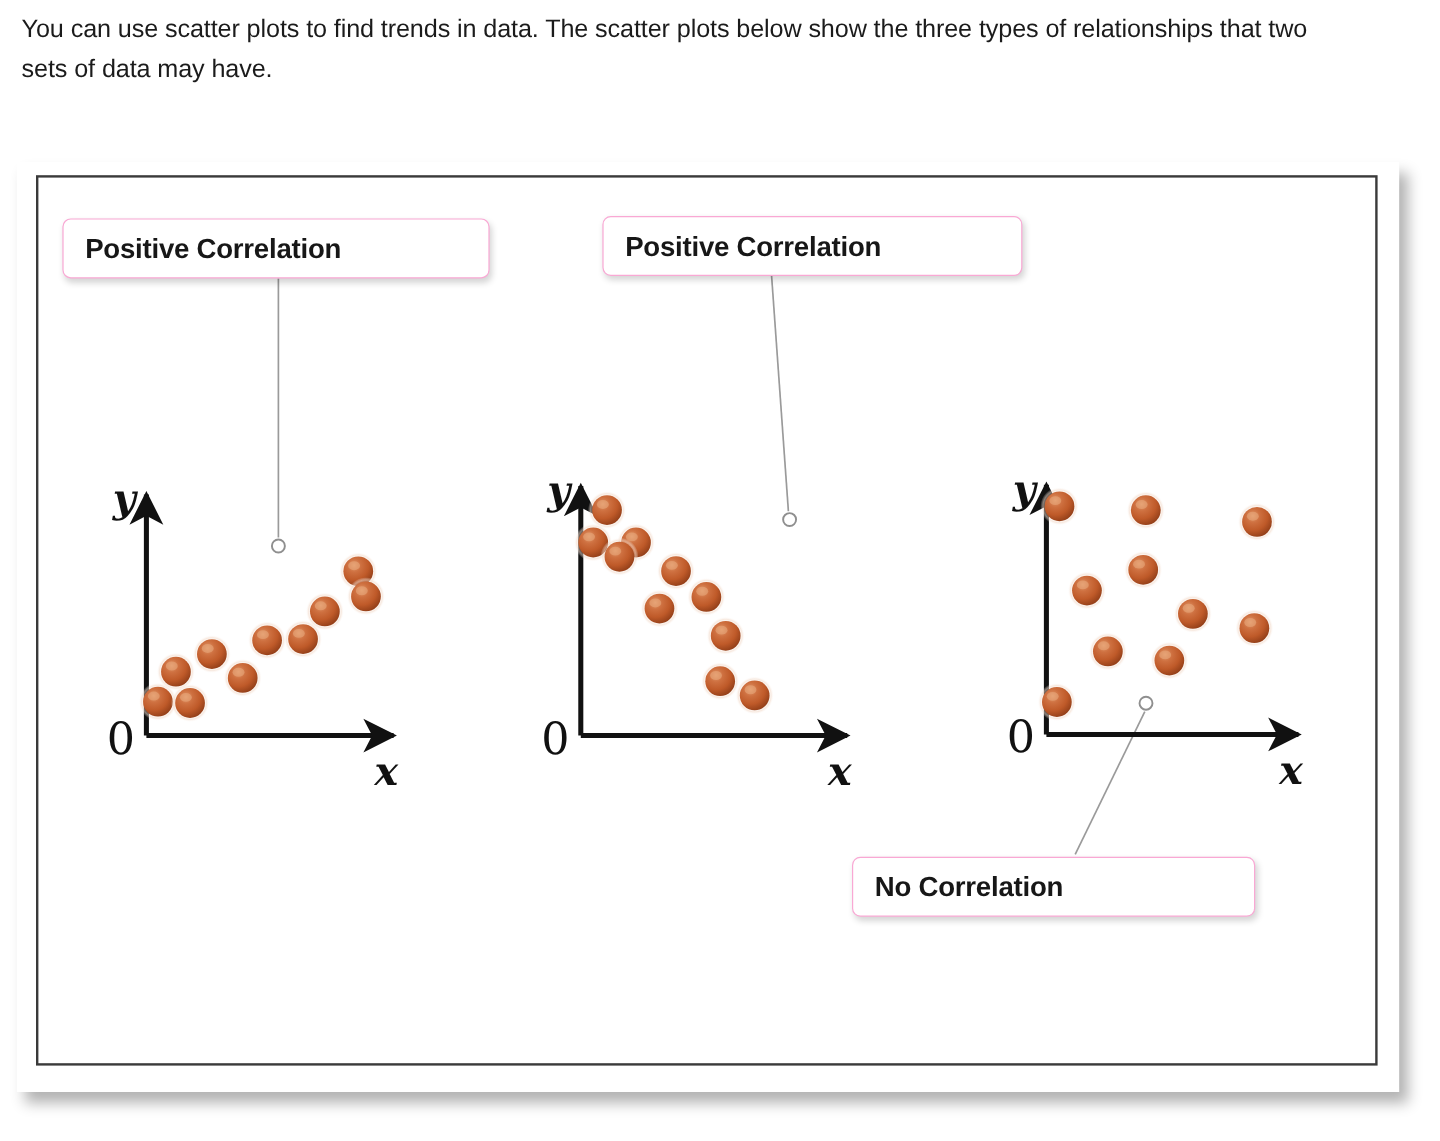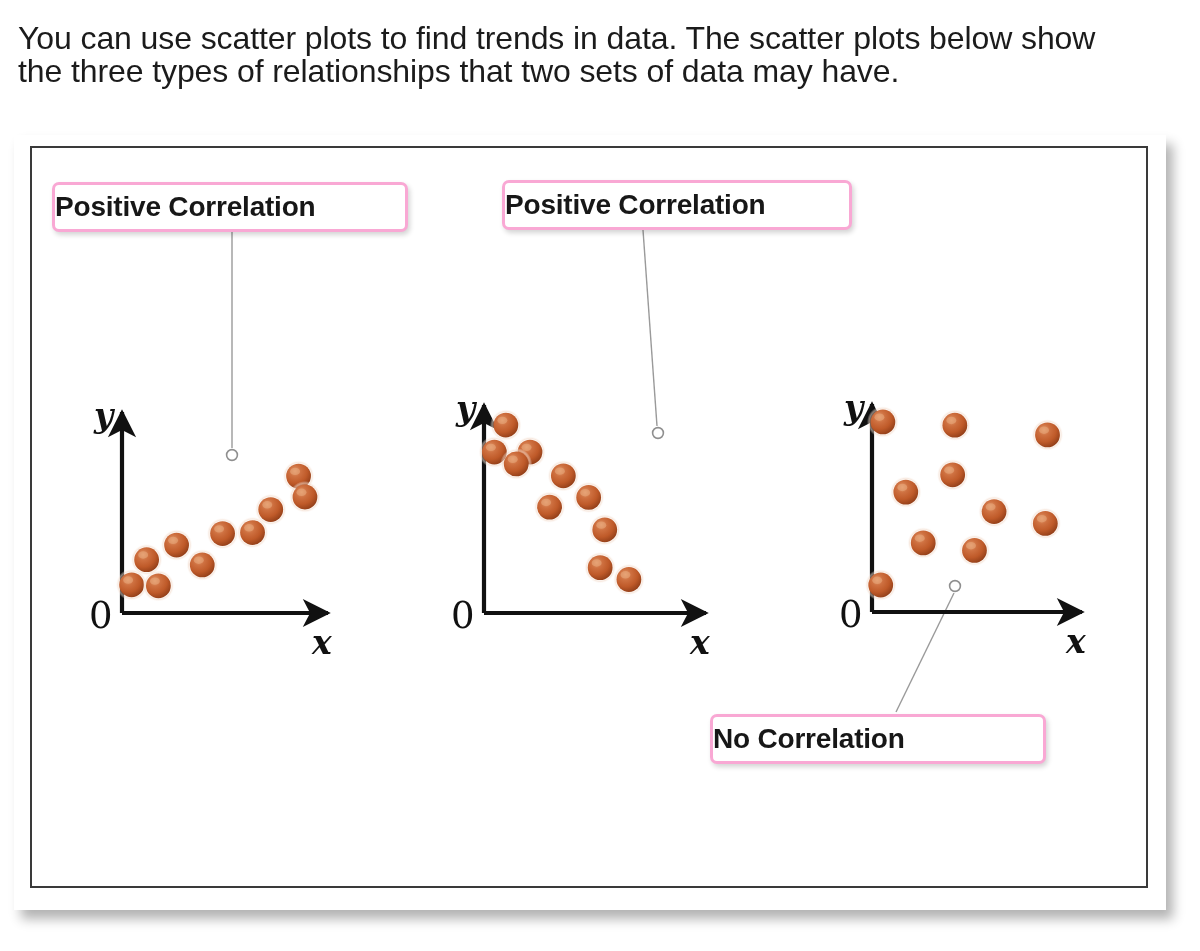--- a/index.html
+++ b/index.html
@@ -12,23 +12,23 @@
     height: 951px;
     font-family: "Liberation Sans", sans-serif;
     overflow: hidden;
     position: relative;
   }
 
   
   #intro {
     position: absolute;
     left: 18px;
-    top: 22px;
+    top: 8px;
     width: 1090px;
-    font-size: 32px;
+    font-size: 21px;
     line-height: 33px;
     color: #1b1b1b;
     letter-spacing: -0.1px;
   }
 
   
   #figure-card {
     position: absolute;
     left: 14px;
     top: 135px;
@@ -55,28 +55,29 @@
     top: 0;
     width: 1200px;
     height: 951px;
     pointer-events: none;
   }
 
   
   .callout {
     position: absolute;
     background: #ffffff;
-    border: 3px solid #f9a8d4;
+    border: 1px solid #f9a8d4;
     border-radius: 7px;
     box-shadow: 2px 3px 5px rgba(0,0,0,0.17);
     box-sizing: border-box;
     display: flex;
     align-items: center;
+    padding-left: 18px;
     font-weight: bold;
-    font-size: 28px;
+    font-size: 23px;
     color: #171717;
     letter-spacing: -0.2px;
   }
   #callout-positive { left: 52px;  top: 182px; width: 356px; height: 50px; }
   #callout-negative { left: 502px; top: 180px; width: 350px; height: 50px; }
   #callout-none     { left: 710px; top: 714px; width: 336px; height: 50px; align-items: center; }
 
   .axis-label {
     font-family: "DejaVu Serif", serif;
     font-style: italic;

